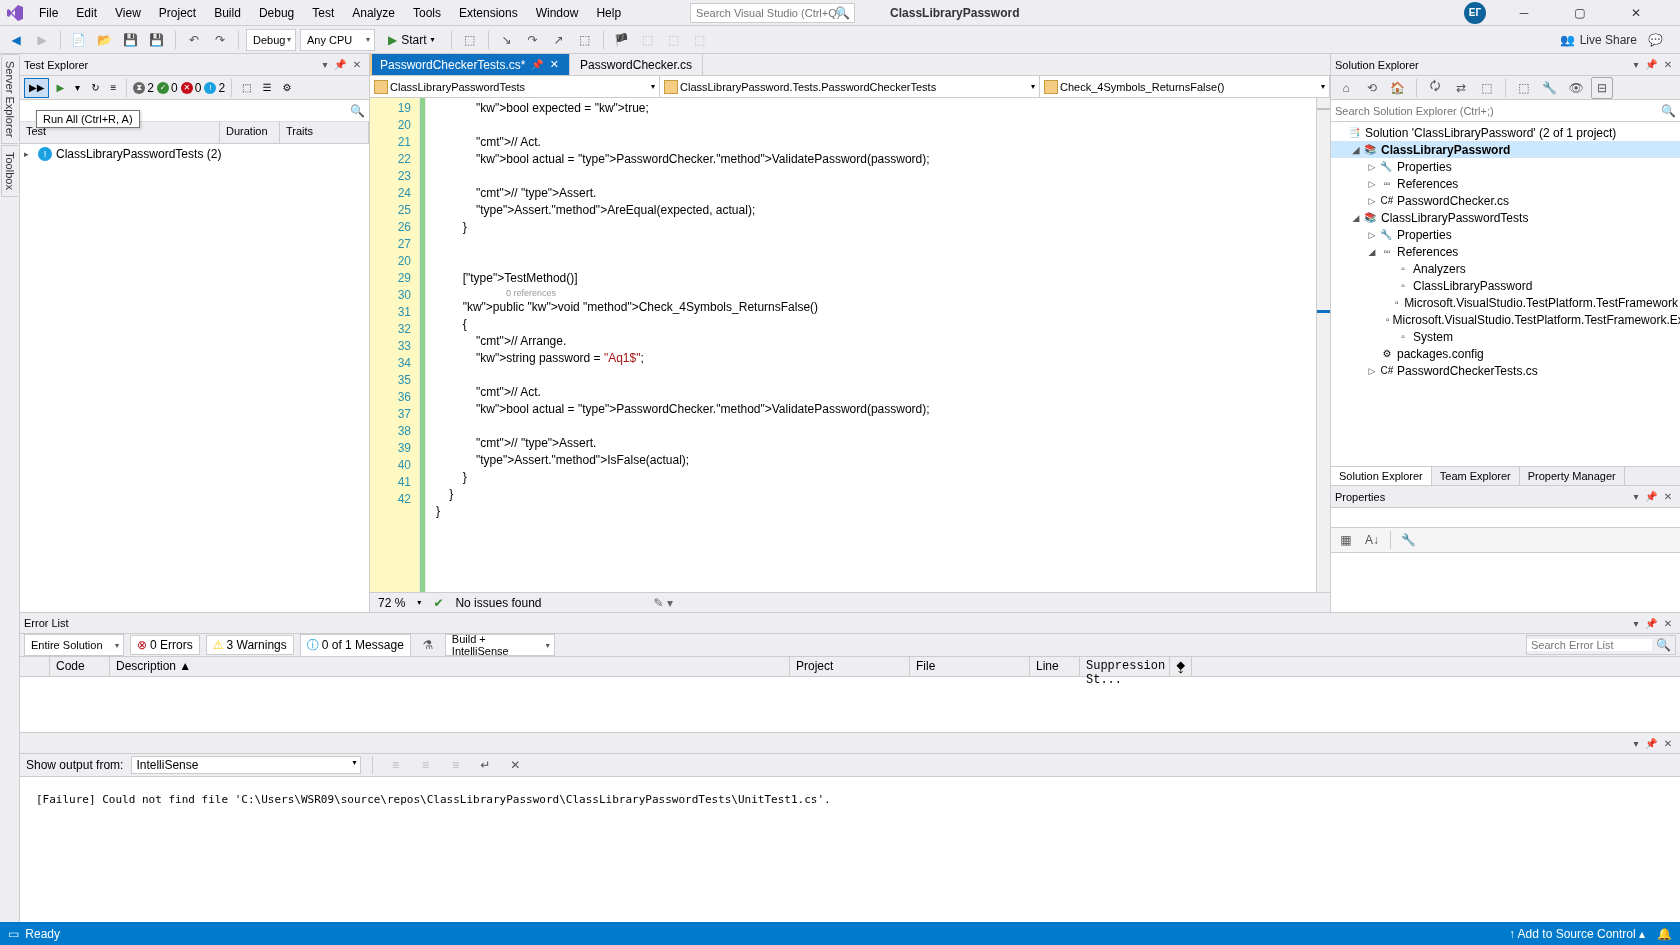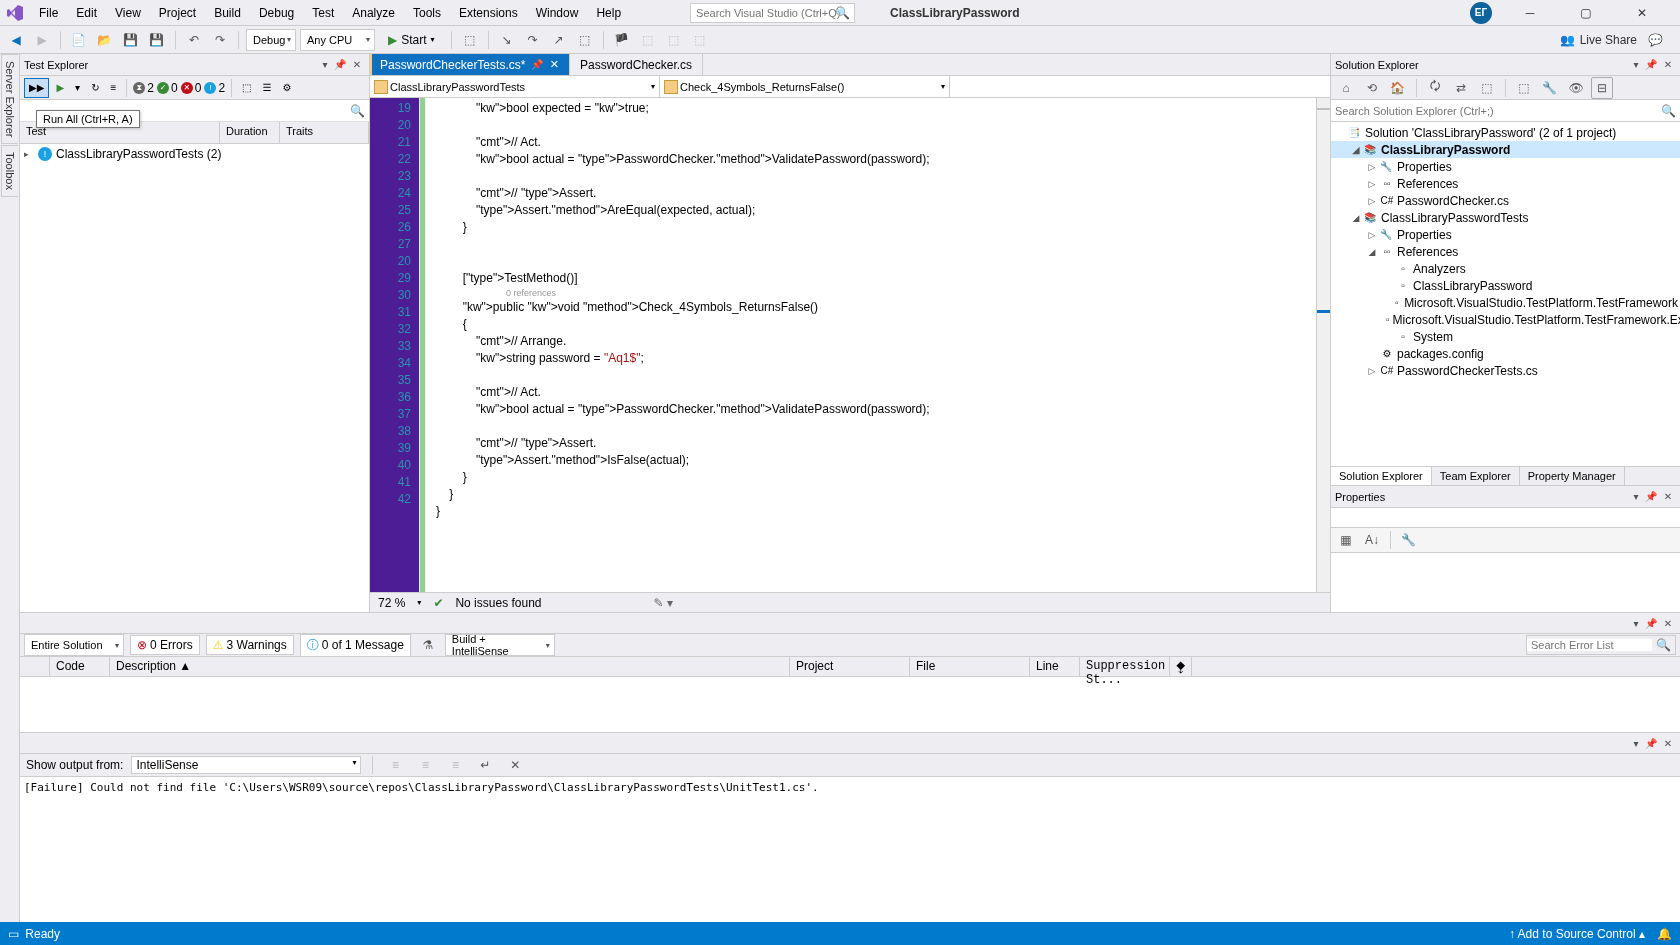--- a/index.html
+++ b/index.html
@@ -5,21 +5,21 @@
 * { margin: 0; padding: 0; box-sizing: border-box; font-family: "Segoe UI", Tahoma, sans-serif; font-size: 12px; }
 body { background: #eeeef2; width: 1680px; height: 945px; overflow: hidden; display: flex; flex-direction: column; }
 .titlebar { height: 26px; background: #eeeef2; display: flex; align-items: center; border-bottom: 1px solid #ccc; }
 .vs-logo { width: 30px; display: flex; align-items: center; justify-content: center; color: #8b56c1; font-size: 16px; font-weight: bold; }
 .menu-items { display: flex; }
 .menu-item { padding: 3px 9px; cursor: default; }
 .titlebar-search { margin-left: 60px; width: 165px; height: 20px; border: 1px solid #ccc; background: #fff; position: relative; display: flex; align-items: center; }
 .titlebar-search input { border: none; outline: none; width: 100%; padding: 0 5px; font-size: 11px; color: #555; }
 .titlebar-search .search-icon { position: absolute; right: 4px; color: #666; }
 .solution-name-title { margin-left: 25px; padding: 2px 10px; background: #eeeef2; color: #333; font-weight: bold; }
-.titlebar-right { margin-left: auto; display: flex; align-items: center; gap: 20px; padding-right: 20px; }
+.titlebar-right { margin-left: auto; display: flex; align-items: center; gap: 20px; padding-right: 26px; }
 .user-badge { width: 22px; height: 22px; border-radius: 50%; background: #0e639c; color: #fff; display: flex; align-items: center; justify-content: center; font-size: 10px; font-weight: bold; }
 .win-btn { width: 36px; height: 24px; display: flex; align-items: center; justify-content: center; color: #333; }
 .toolbar { height: 28px; background: #eeeef2; display: flex; align-items: center; border-bottom: 1px solid #ccc; padding: 0 5px; gap: 4px; }
 .tb-btn { width: 22px; height: 22px; display: flex; align-items: center; justify-content: center; color: #555; border-radius: 2px; }
 .tb-sep { width: 1px; height: 18px; background: #ccc; margin: 0 3px; }
 .tb-dropdown { height: 22px; border: 1px solid #ccc; background: #fff; padding: 0 18px 0 6px; font-size: 11px; position: relative; display: flex; align-items: center; }
 .tb-dropdown::after { content: "▾"; position: absolute; right: 4px; font-size: 8px; color: #555; }
 .start-btn { display: flex; align-items: center; gap: 4px; padding: 0 8px; height: 22px; border: 1px solid transparent; }
 .start-icon { color: #388a34; }
 .toolbar-right { margin-left: auto; display: flex; align-items: center; gap: 8px; padding-right: 8px; }
@@ -51,21 +51,21 @@
 .editor-tab { padding: 3px 10px; display: flex; align-items: center; gap: 6px; font-size: 11px; border-right: 1px solid #ccc; position: relative; }
 .editor-tab.active { background: #0e70c0; color: #fff; }
 .editor-tab.active::before { content: ""; position: absolute; left: 0; top: 0; bottom: 0; width: 2px; background: #f5cc84; }
 .tab-close { font-size: 11px; }
 .tab-lock { font-size: 10px; color: #fff; }
 .editor-nav { height: 22px; background: #fff; border-bottom: 1px solid #ccc; display: flex; }
 .nav-dropdown { flex: 1; border-right: 1px solid #ccc; padding: 2px 20px 2px 20px; font-size: 11px; position: relative; display: flex; align-items: center; }
 .nav-dropdown::before { content: ""; width: 12px; height: 12px; background: #f5cc84; position: absolute; left: 4px; border: 1px solid #c89b3c; }
 .nav-dropdown::after { content: "▾"; position: absolute; right: 4px; font-size: 8px; }
 .code-body { flex: 1; display: flex; background: #fff; font-family: Consolas, monospace; overflow: hidden; position: relative; }
-.gutter { width: 50px; background: #4c1d95; text-align: right; padding-right: 8px; color: #2b91af; font-size: 12px; line-height: 17px; padding-top: 2px; border-right: 1px solid #e8e8e8; }
+.gutter { width: 50px; background: #fef9c3; text-align: right; padding-right: 8px; color: #2b91af; font-size: 12px; line-height: 17px; padding-top: 2px; border-right: 1px solid #e8e8e8; }
 .gutter div { height: 17px; }
 .margin-bar { width: 6px; background: linear-gradient(to bottom, #8ed28e 0%, #8ed28e 100%); border-right: 1px solid #eee; }
 .code-lines { flex: 1; padding-left: 10px; padding-top: 2px; font-size: 12px; line-height: 17px; white-space: pre; color: #000; position: relative; }
 .code-lines div { height: 17px; }
 .str { color: #a31515; }
 .scroll-minimap { width: 14px; background: #f0f0f0; border-left: 1px solid #ccc; position: relative; }
 .minimap-mark { position: absolute; width: 100%; height: 2px; background: #c0c0c0; }
 .editor-status { height: 20px; background: #eeeef2; border-top: 1px solid #ccc; display: flex; align-items: center; padding: 0 8px; gap: 12px; font-size: 11px; }
 .right-panel { width: 350px; display: flex; flex-direction: column; border-left: 1px solid #ccc; background: #f5f5f5; }
 .se-toolbar { height: 24px; background: #eeeef2; border-bottom: 1px solid #ccc; display: flex; align-items: center; padding: 0 4px; gap: 4px; }
@@ -90,21 +90,21 @@
 .el-filter-btn { display: flex; align-items: center; gap: 3px; padding: 2px 6px; border: 1px solid #ccc; font-size: 11px; background: #fff; }
 .el-columns { height: 20px; display: flex; background: #eeeef2; border-bottom: 1px solid #ccc; font-size: 11px; }
 .el-col { padding: 2px 6px; border-right: 1px solid #ccc; }
 .el-body { height: 55px; background: #fff; }
 .el-search { width: 150px; height: 20px; border: 1px solid #ccc; margin-left: auto; display: flex; align-items: center; }
 .el-search input { border: none; outline: none; width: 100%; padding: 0 4px; font-size: 11px; }
 .output-panel { border-top: 1px solid #ccc; background: #fff; }
 .out-toolbar { height: 24px; background: #eeeef2; border-top: 1px solid #ccc; border-bottom: 1px solid #ccc; display: flex; align-items: center; padding: 0 6px; gap: 8px; font-size: 11px; }
 .out-dropdown { width: 230px; border: 1px solid #ccc; padding: 1px 4px; background: #fff; position: relative; }
 .out-dropdown::after { content: "▾"; position: absolute; right: 4px; font-size: 8px; }
-.out-body { height: 145px; background: #fff; padding: 4px; font-family: Consolas, monospace; font-size: 11px; white-space: pre; overflow: hidden; }
+.out-body { height: 145px; background: #fff; padding: 16px; font-family: Consolas, monospace; font-size: 11px; white-space: pre; overflow: hidden; }
 .status-bar { height: 23px; background: #007acc; color: #fff; display: flex; align-items: center; padding: 0 8px; font-size: 11px; }
 .status-bar-right { margin-left: auto; display: flex; align-items: center; gap: 12px; }
 svg { display: block; }
 </style>
 </head>
 <body>
 
 <div class="titlebar">
   <div class="vs-logo">
     <svg width="16" height="16" viewBox="0 0 16 16">
@@ -248,20 +248,21 @@
               <span>PasswordCheckerTests.cs*</span>
               <span class="tab-lock">📌</span>
               <span class="tab-close">✕</span>
             </div>
             <div class="editor-tab">
               <span>PasswordChecker.cs</span>
             </div>
           </div>
         <div class="editor-nav">
           <div class="nav-dropdown" style="flex:0 0 290px">ClassLibraryPasswordTests</div>
+          <div class="nav-dropdown">ClassLibraryPassword.Tests.PasswordCheckerTests</div>
           <div class="nav-dropdown" style="flex:0 0 290px">Check_4Symbols_ReturnsFalse()</div>
         </div>
         <div class="code-body">
           <div class="gutter" id="gutter">
               <div>19</div>
               <div>20</div>
               <div>21</div>
               <div>22</div>
               <div>23</div>
               <div>24</div>
@@ -422,20 +423,21 @@
             <div class="tb-btn">🔧</div>
           </div>
           <div class="props-body"></div>
         </div>
       </div>
     </div>
 
     <div class="bottom-panels">
       <div class="error-list">
         <div class="el-header">
+          <span class="panel-title">Error List</span>
           <span style="margin-left:auto" class="panel-header-btn">▾</span>
           <span class="panel-header-btn">📌</span>
           <span class="panel-header-btn">✕</span>
         </div>
         <div class="el-toolbar">
           <div class="tb-dropdown" style="width:100px">Entire Solution</div>
           <div class="el-filter-btn">
               <span style="color:#c50b17">⊗</span>
               <span>0 Errors</span>
             </div>

